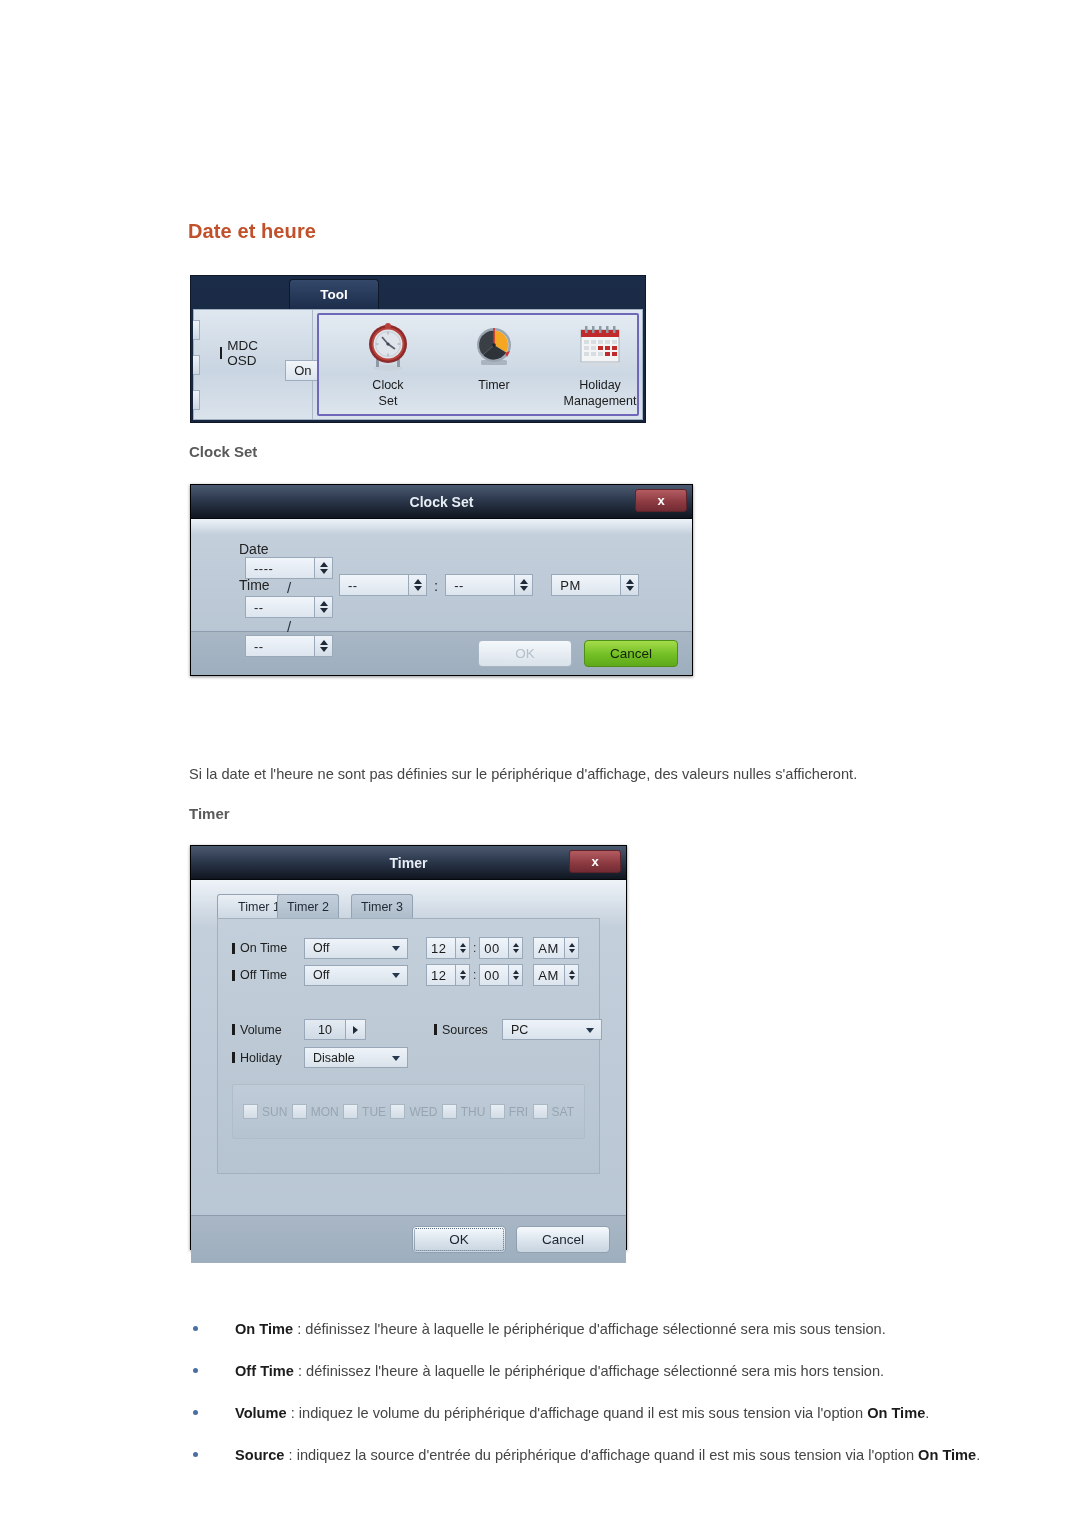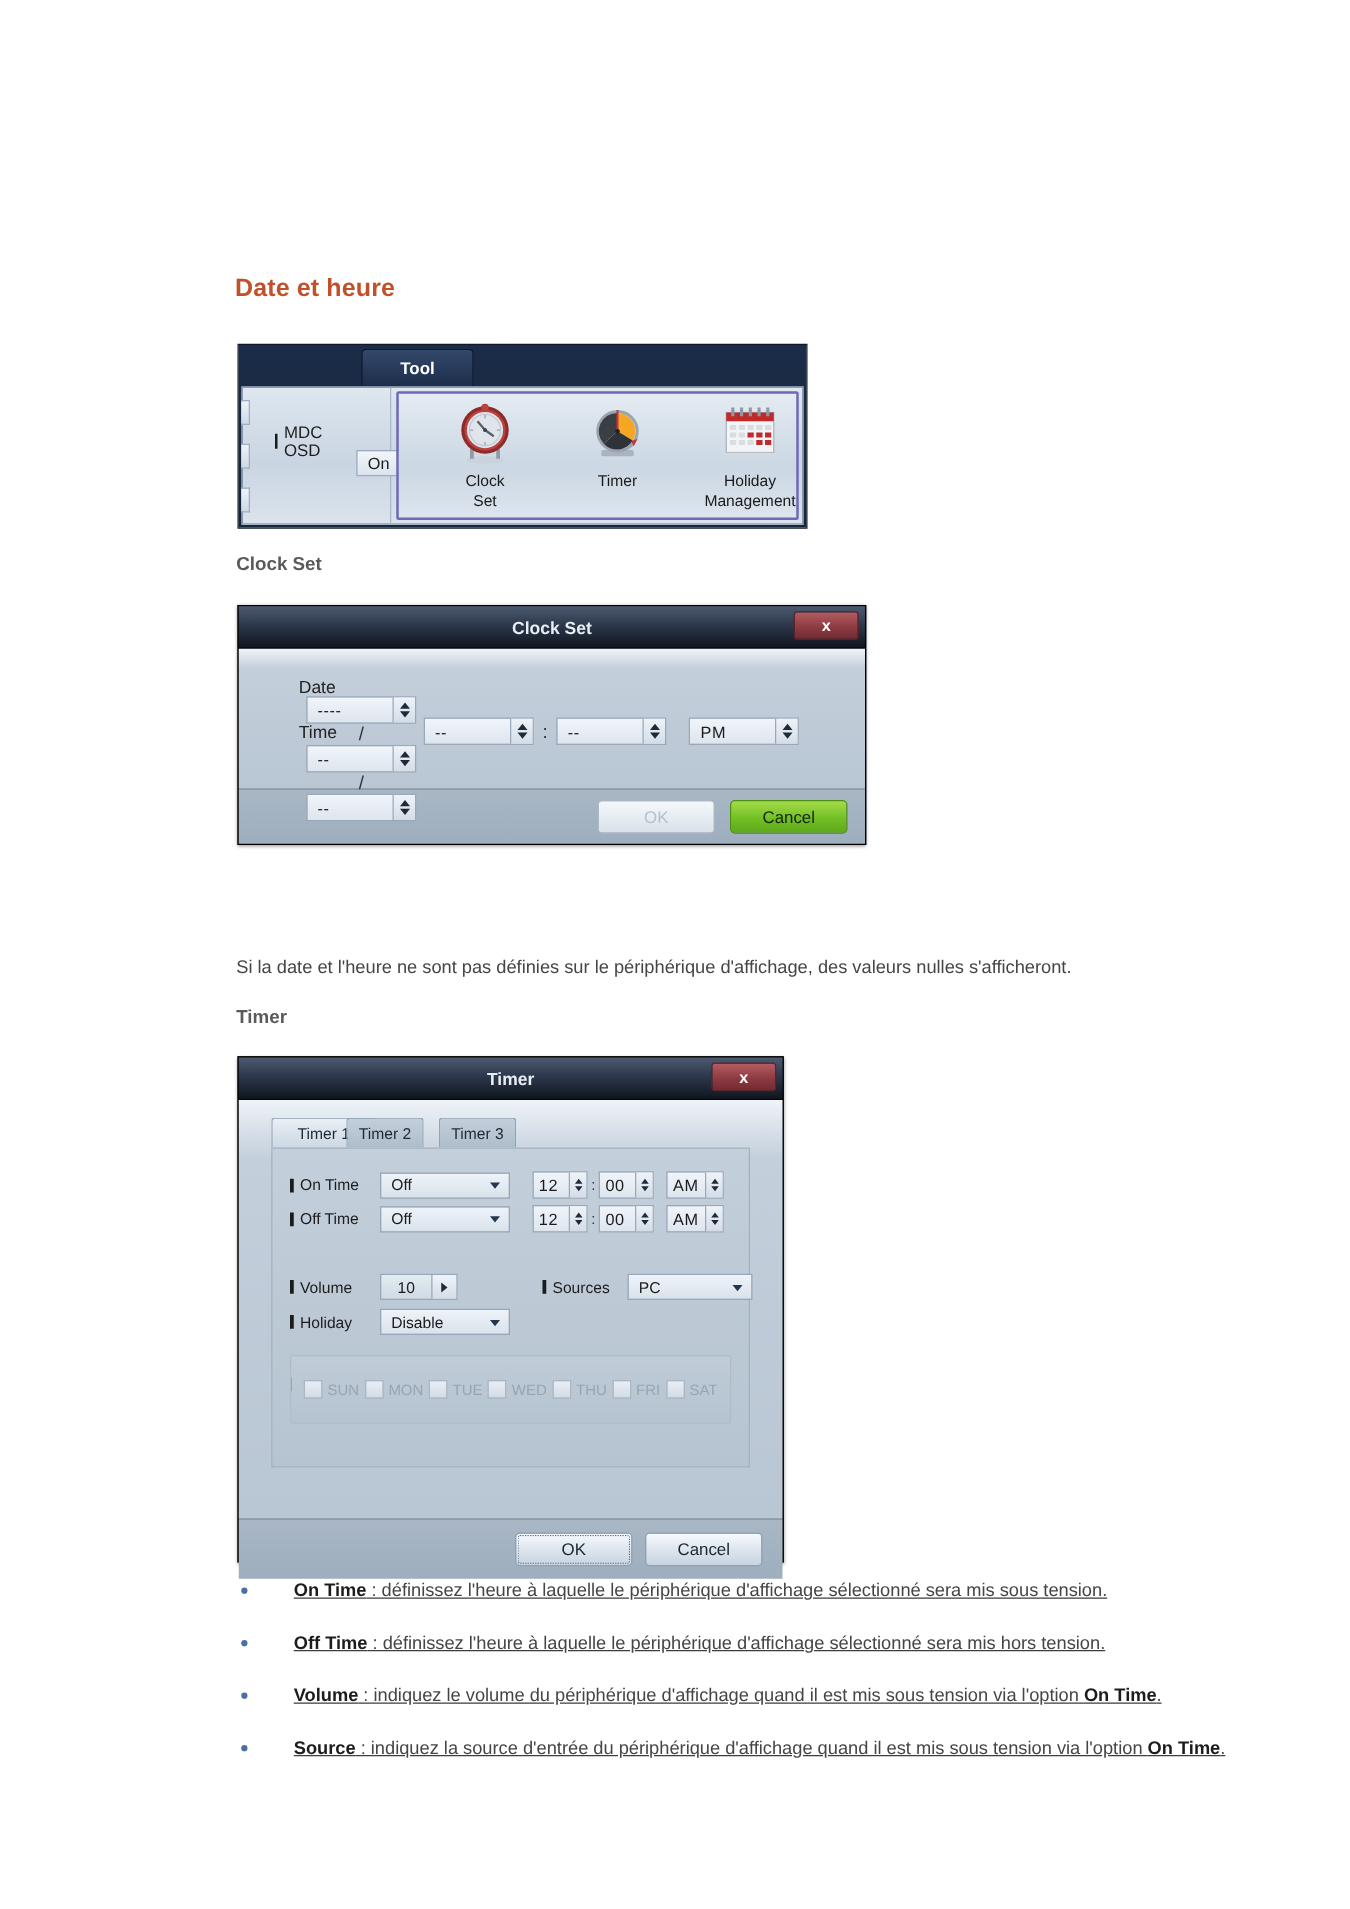--- a/index.html
+++ b/index.html
@@ -30,21 +30,21 @@
   
   .para {
     position:absolute;
     font-size:14.6px; line-height:34px; color:#454545;
     width:830px;
   }
   #para1 { left:189px; top:688px; }
   #para2 { left:189px; top:757px; }
 
   
-  .bullets { position:absolute; left:189px; top:1258px; width:830px;text-decoration:underline; }
+  .bullets { position:absolute; left:189px; top:1314px; width:830px; }
   .bullet-row {
     position:relative; padding-left:46px;
     font-size:14.6px; line-height:31px; color:#454545;
     margin-bottom:11px;
   }
   .bullet-row .dot {
     position:absolute; left:4px; top:12px;
     width:5px; height:5px; border-radius:50%;
     background:#4a6fa5;
   }

